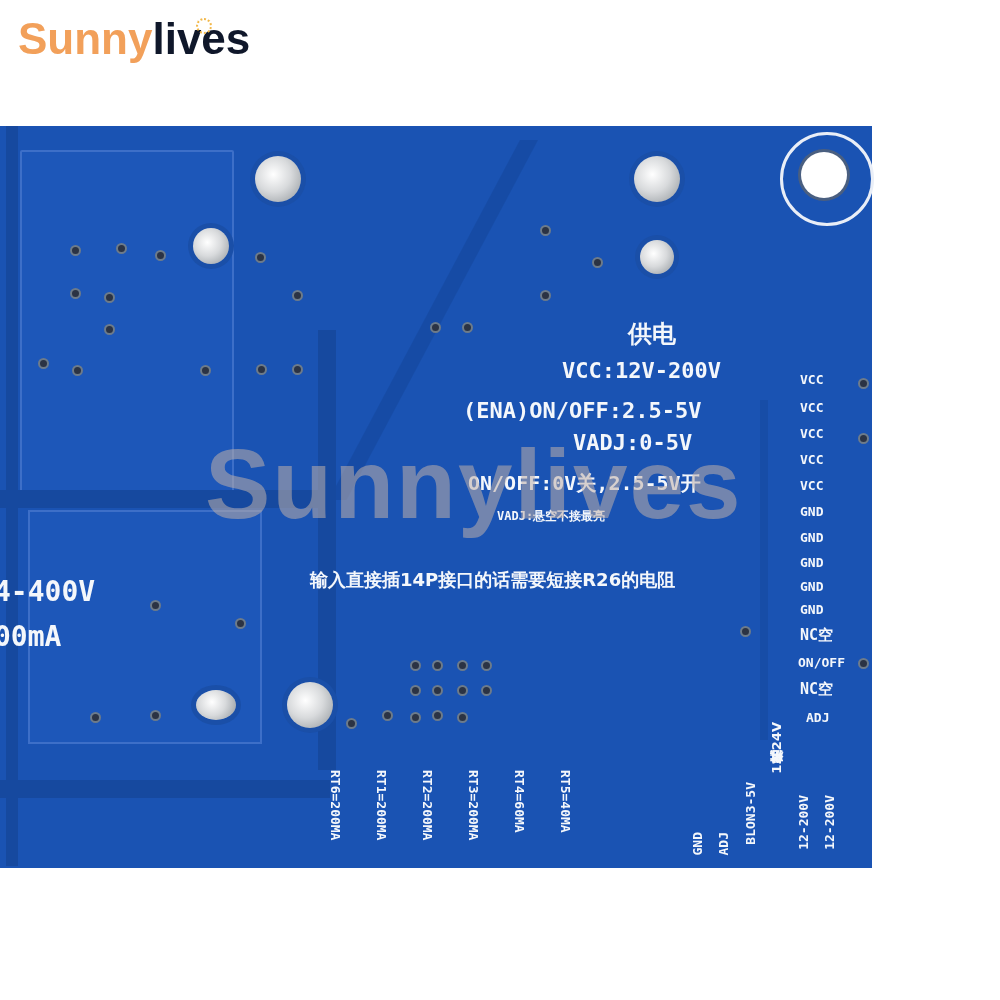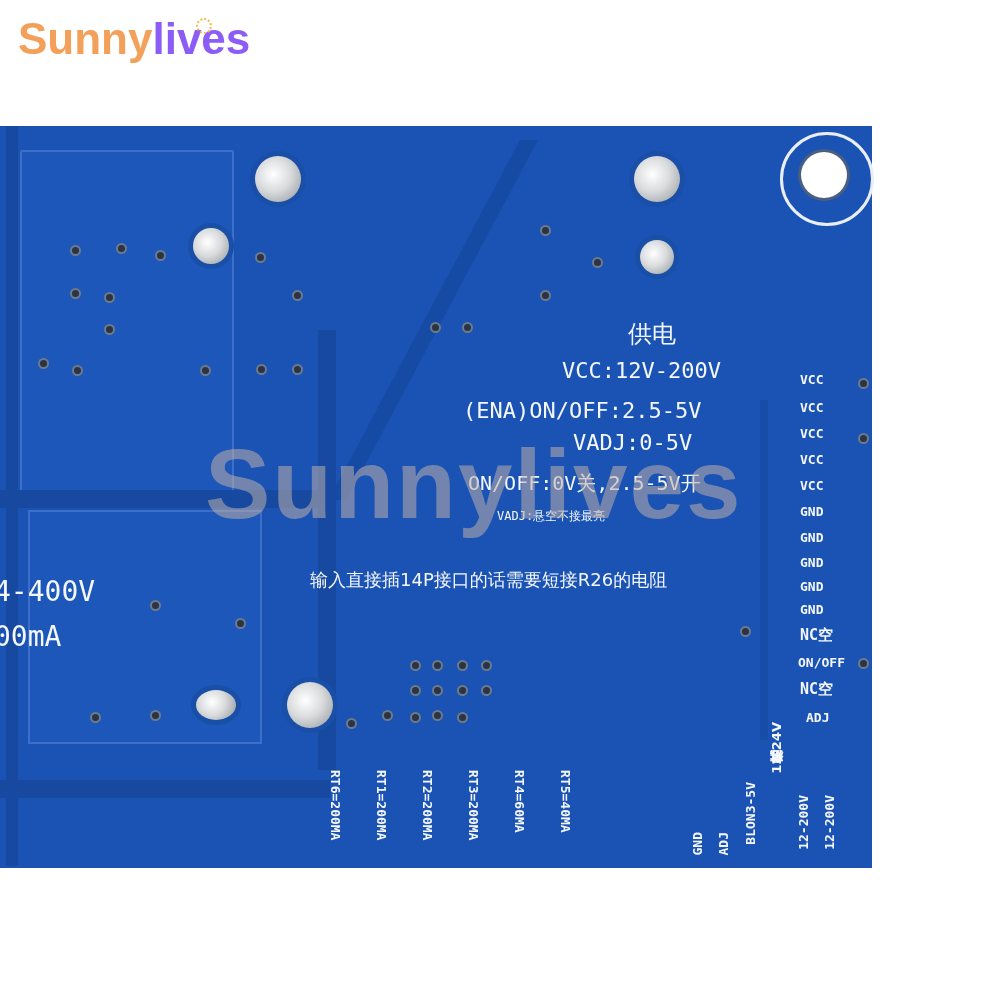--- a/index.html
+++ b/index.html
@@ -1,24 +1,24 @@
 <!DOCTYPE html>
 <html><head>
 <meta charset="utf-8">
 <style>
   html,body{margin:0;padding:0;background:#ffffff;}
   body{width:1000px;height:1000px;position:relative;overflow:hidden;font-family:"DejaVu Sans",sans-serif;}
   .logo{position:absolute;left:18px;top:14px;font-family:"Liberation Sans",sans-serif;font-weight:bold;font-size:44px;letter-spacing:0px;}
   .logo .a{color:#f2a05a;}
-  .logo .b{color:#8b5cf6;}
+  .logo .b{color:#0f172a;}
   .logo .sun{position:absolute;left:178px;top:4px;width:12px;height:12px;border-radius:50%;border:2px dotted #f2b84a;}
   .board{position:absolute;left:0;top:126px;width:872px;height:742px;background:#1a53b3;}
   .plane{position:absolute;border:2px solid #3d6fc8;background:#1d57b9;}
   .trace{position:absolute;background:#16499f;}
-  .silk{position:absolute;color:#f4f7fb;font-family:"DejaVu Sans Mono",monospace;font-weight:normal;white-space:nowrap;}
+  .silk{position:absolute;color:#f4f7fb;font-family:"DejaVu Sans Mono",monospace;font-weight:bold;white-space:nowrap;}
   .pad{position:absolute;border-radius:50%;background:radial-gradient(circle at 40% 40%,#ffffff 0%,#d8dadc 45%,#8f959a 100%);box-shadow:0 0 0 5px #1a4fa8;}
   .via{position:absolute;width:7px;height:7px;border-radius:50%;background:#2b3344;border:2px solid #6d7b8a;}
   .mount-ring{position:absolute;left:780px;top:132px;width:88px;height:88px;border-radius:50%;border:3px solid #e9eef7;}
   .mount-hole{position:absolute;left:801px;top:152px;width:46px;height:46px;border-radius:50%;background:#ffffff;box-shadow:0 0 0 3px #4a5f80;}
   .vert{position:absolute;writing-mode:vertical-rl;color:#f4f7fb;font-family:"DejaVu Sans Mono",monospace;font-weight:bold;font-size:13px;white-space:nowrap;}
   .watermark{position:absolute;left:205px;top:428px;font-family:"Liberation Sans",sans-serif;font-weight:bold;font-size:98px;color:rgba(190,175,170,0.55);letter-spacing:2px;}
   .pin{position:absolute;left:800px;width:46px;text-align:left;font-size:13px;color:#f4f7fb;font-family:"DejaVu Sans Mono",monospace;font-weight:bold;}
 </style>
 </head>
 <body>

